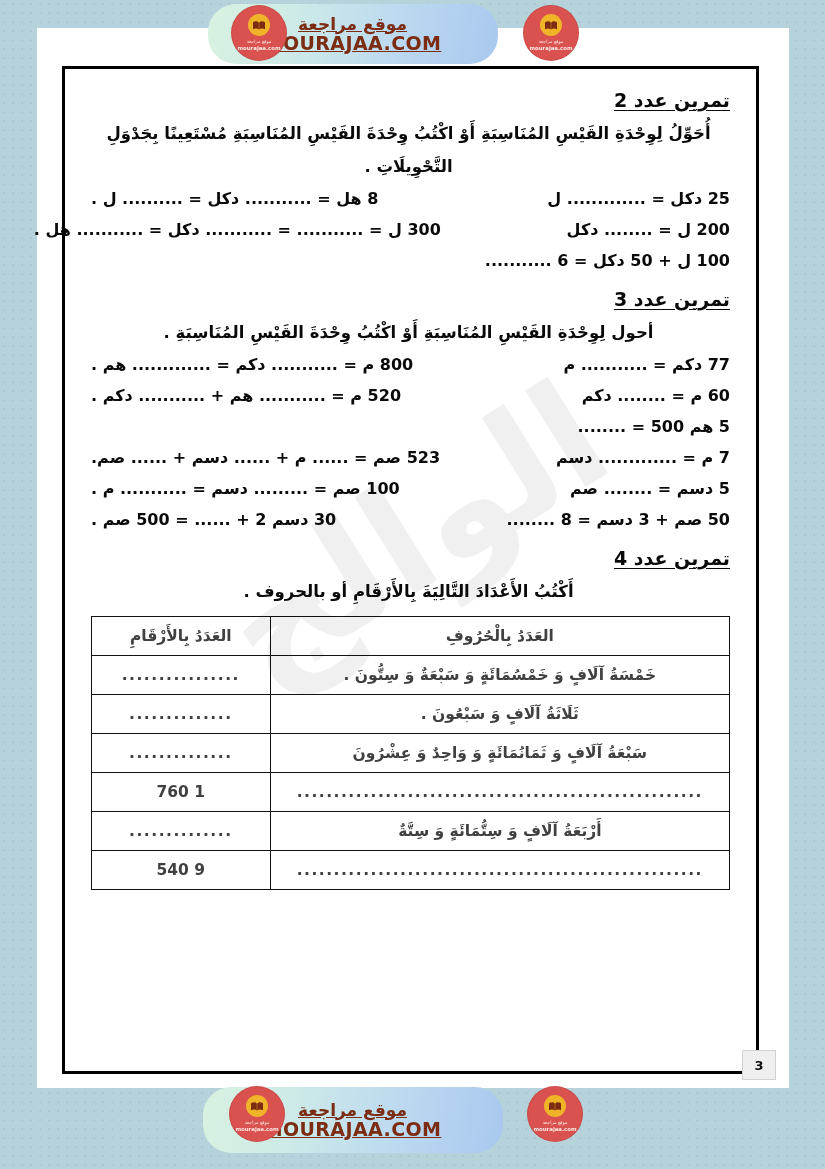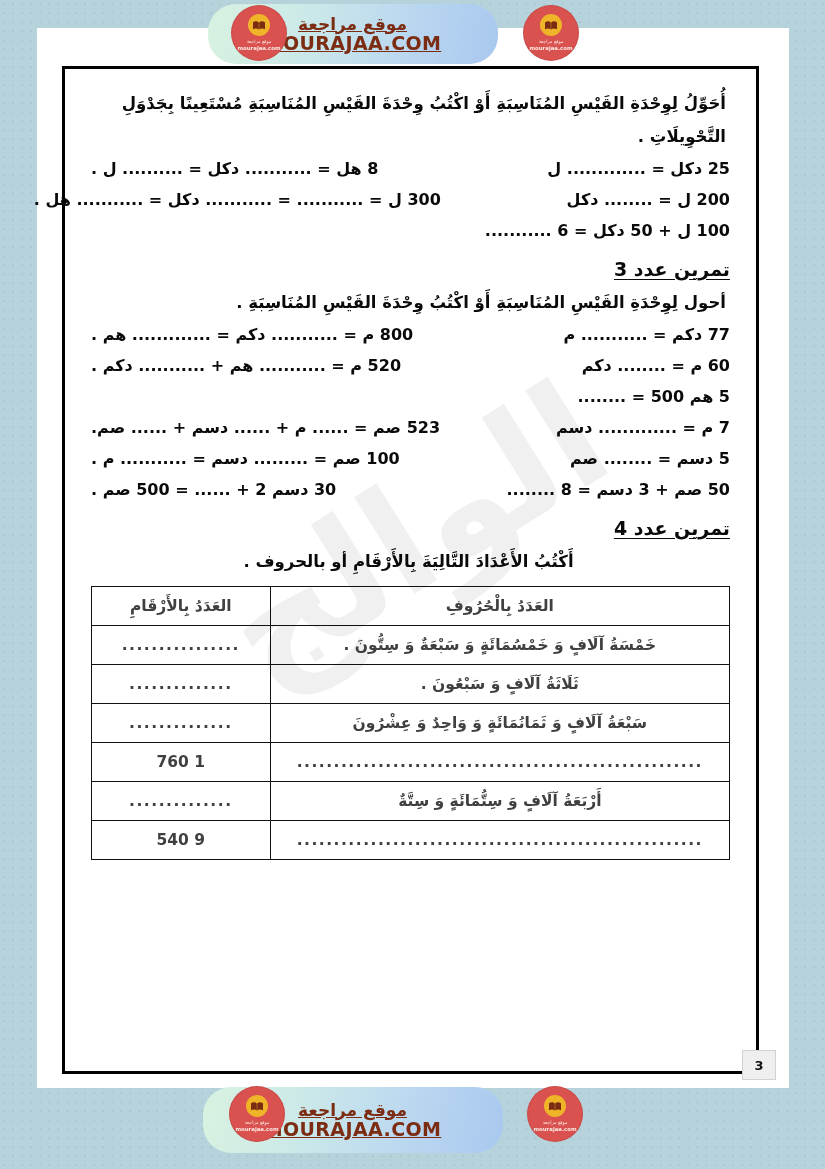--- a/index.html
+++ b/index.html
@@ -163,21 +163,21 @@
     margin: 6px 0 2px 0;
     direction: rtl;
   }
   .ex-title-wrap {
     display: flex;
     justify-content: flex-start;
   }
   .ex-intro {
     font-size: 16.5px;
     font-weight: bold;
-    text-align: right;
+    text-align: center;
     line-height: 2.0;
     margin: 4px 0 6px 0;
     padding-right: 4px;
   }
   .ex-intro.center { text-align: center; }
 
   .rows {
     margin: 2px 0 4px 0;
   }
   .prow {
@@ -283,20 +283,23 @@
 <div class="sheet">
   <div class="sheet-frame">
 
     <div class="watermark">
       <span>الوالج</span>
     </div>
 
     <div class="content">
 
       <div>
+        <div class="ex-title-wrap">
+          <div class="ex-title">تمرين عدد 2</div>
+        </div>
         <div class="ex-intro">أُحَوِّلُ لِوِحْدَةِ القَيْسِ المُنَاسِبَةِ أَوْ اكْتُبُ وِحْدَةَ القَيْسِ المُنَاسِبَةِ  مُسْتَعِينًا بِجَدْوَلِ التَّحْوِيلَاتِ .</div>
         <div class="rows">
           <div class="prow">
             <span class="cell-right">25 دكل = ............. ل</span>
             <span class="cell-left">8 هل = ........... دكل = .......... ل .</span>
           </div>
           <div class="prow">
             <span class="cell-right">200 ل = ........ دكل</span>
             <span class="cell-left">300 ل = ........... = ........... دكل = ........... هل .</span>
           </div>

